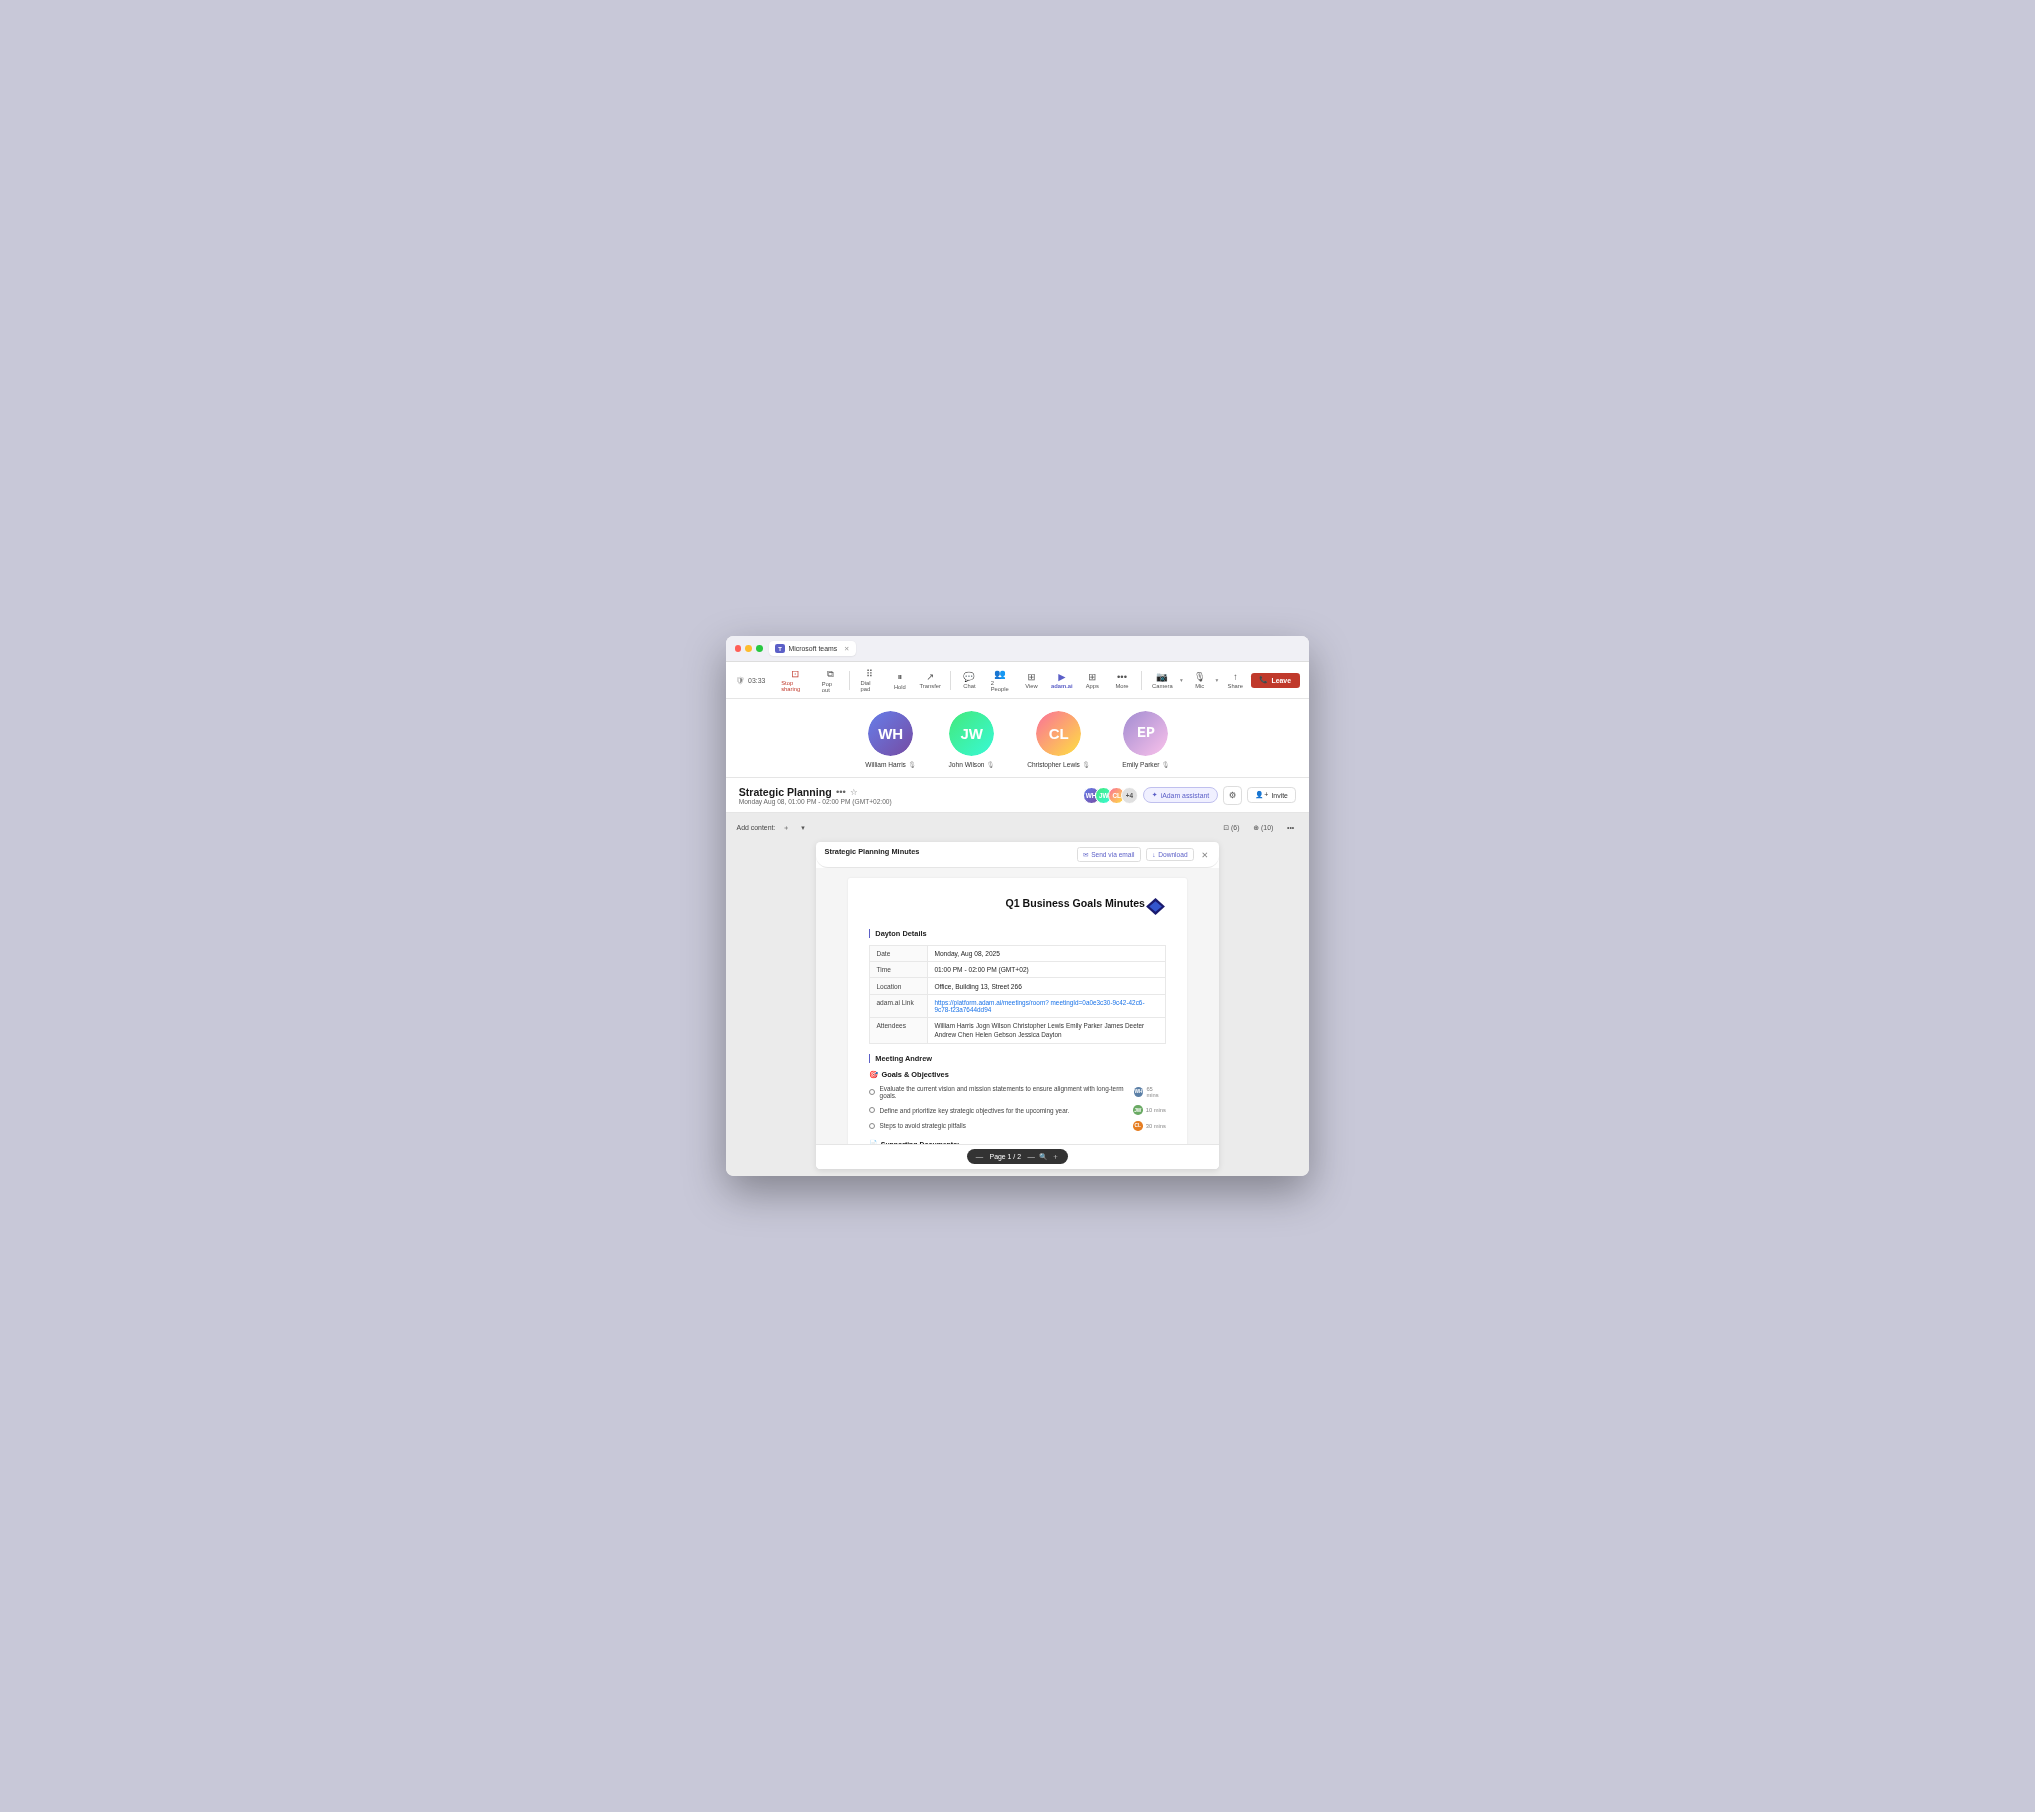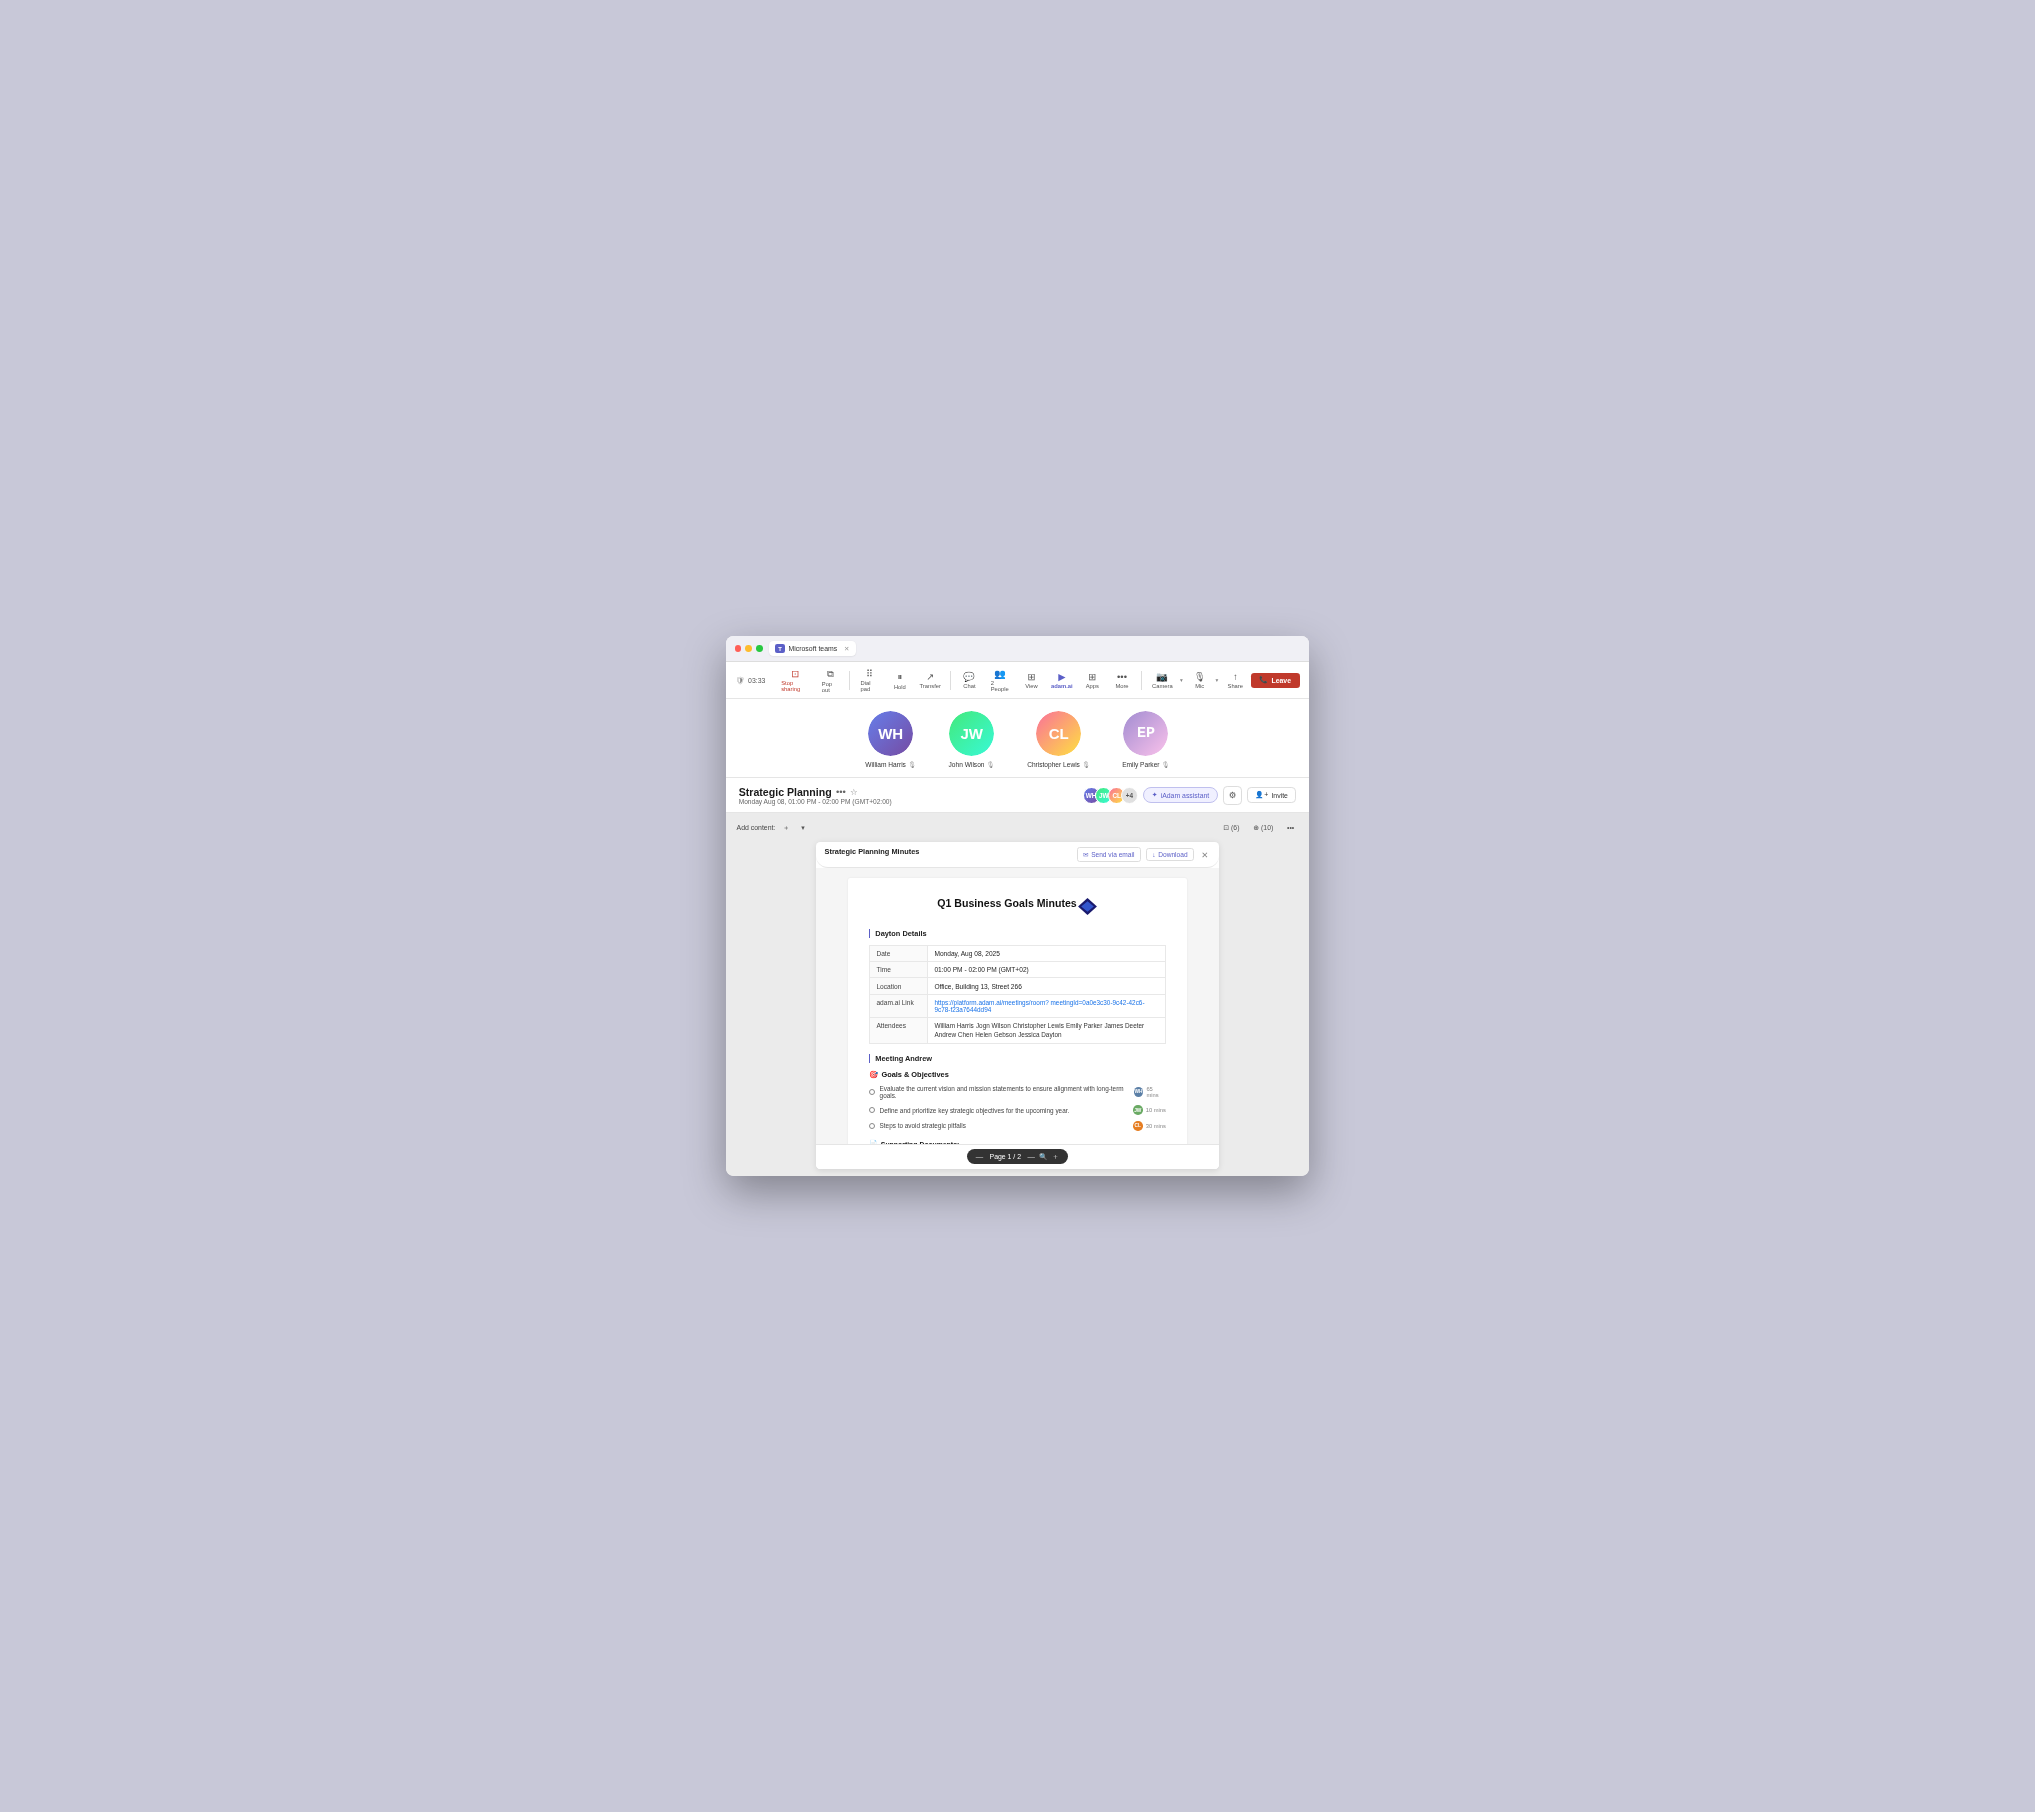--- a/index.html
+++ b/index.html
@@ -347,21 +347,21 @@
     .doc-page {
       background: white;
       margin: 0 auto;
       max-width: 339px;
       padding: 19px 21px;
       border-radius: 2.1px;
       box-shadow: 0 0.5px 2.1px rgba(0,0,0,0.08);
     }
     .doc-header-row {
       display: flex;
-      justify-content: center;
+      justify-content: flex-end;
       align-items: flex-start;
       margin-bottom: 12.7px;
     }
     .doc-main-title {
       font-size: 10.6px;
       font-weight: 700;
       color: #111;
     }
     .section-header {
       border-left: 1.6px solid #5b5fc7;

